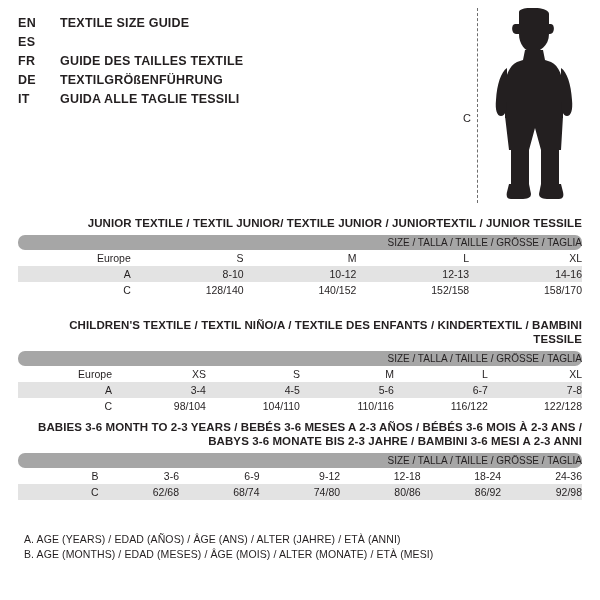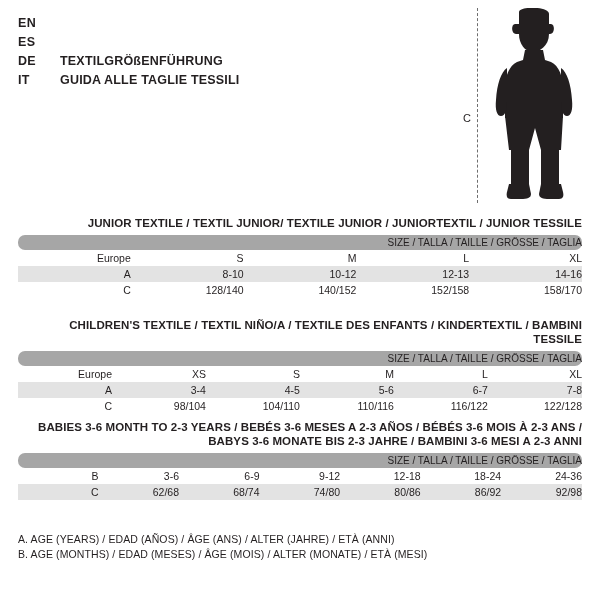--- a/index.html
+++ b/index.html
@@ -123,33 +123,39 @@
   .notes {
     position: absolute;
     left: 18px;
     top: 532px;
     width: 560px;
   }
   .note-line {
     font-size: 10.5px;
     line-height: 15px;
     letter-spacing: 0.1px;
+    margin-left: 6px;
   }
 </style>
 </head>
 <body>
 
 <div class="page">
 
   <div class="header">
     <div class="header-row">
       <span class="lang-code">EN</span>
+      <span class="lang-title">TEXTILE SIZE GUIDE</span>
     </div>
     <div class="header-row">
       <span class="lang-code">ES</span>
+    </div>
+    <div class="header-row">
+      <span class="lang-code">FR</span>
+      <span class="lang-title">GUIDE DES TAILLES TEXTILE</span>
     </div>
     <div class="header-row">
       <span class="lang-code">DE</span>
       <span class="lang-title">TEXTILGRÖßENFÜHRUNG</span>
     </div>
     <div class="header-row">
       <span class="lang-code">IT</span>
       <span class="lang-title">GUIDA ALLE TAGLIE TESSILI</span>
     </div>
   </div>

